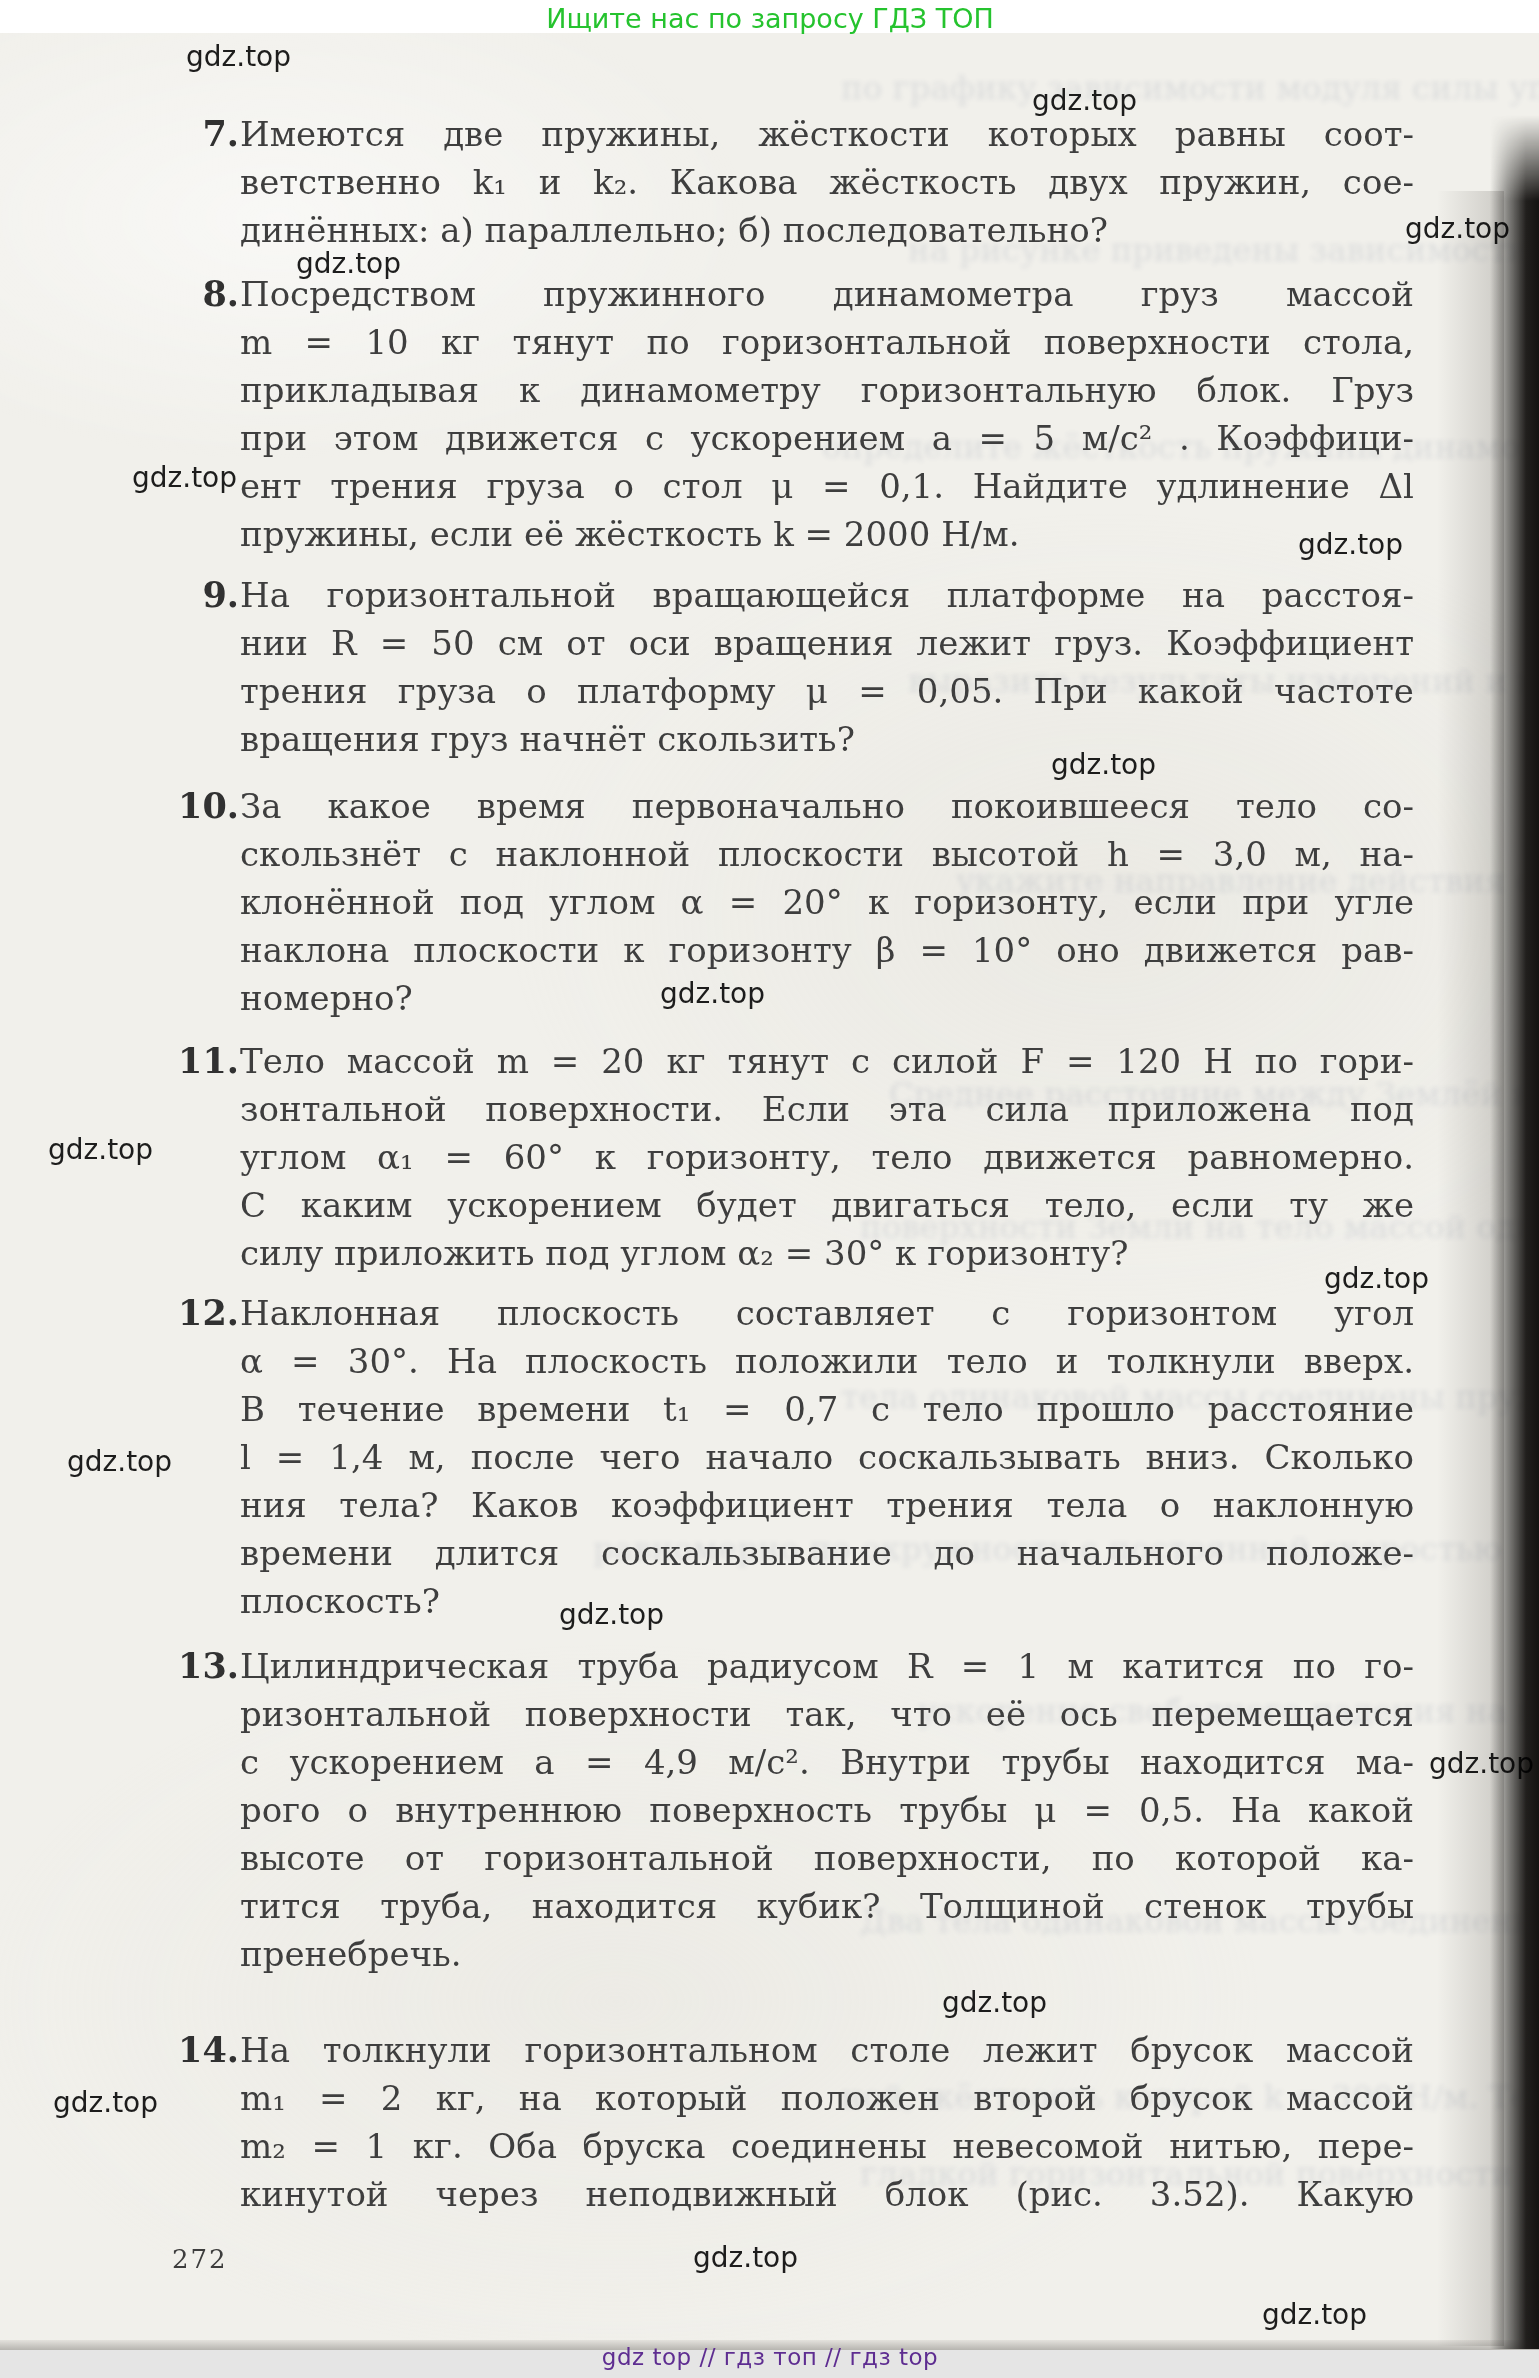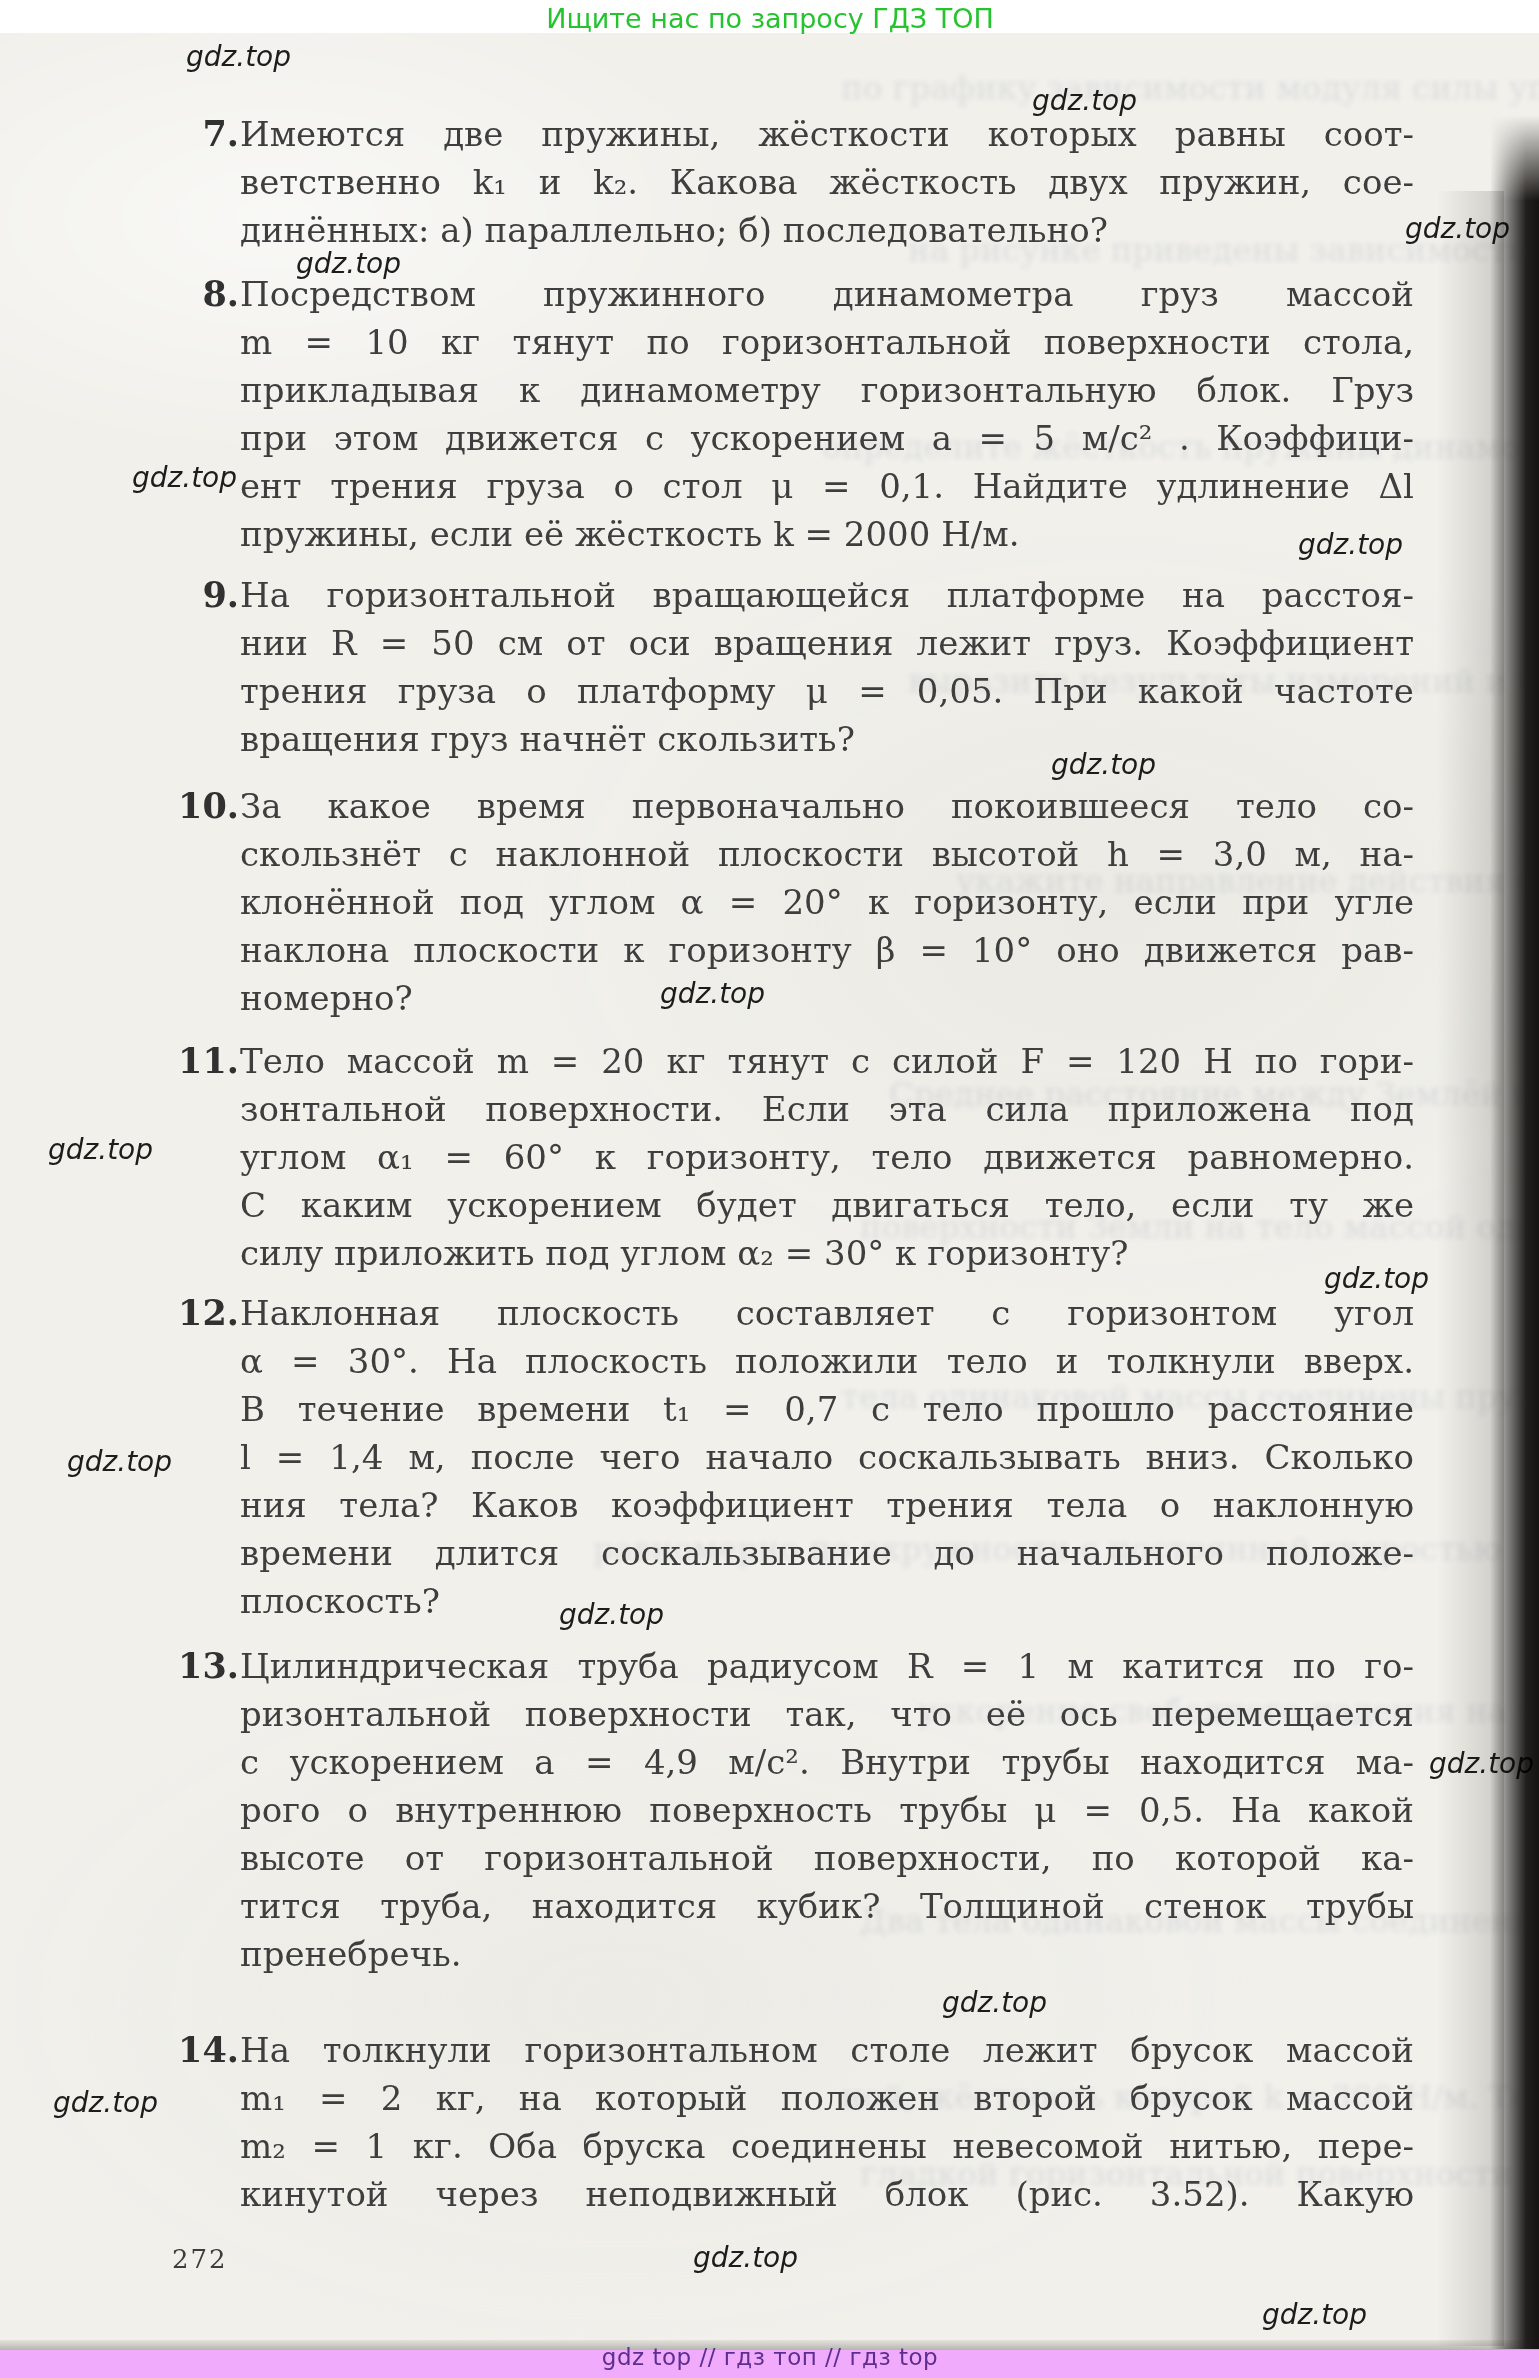--- a/index.html
+++ b/index.html
@@ -1,16 +1,16 @@
 <!DOCTYPE html>
 <html><head>
 <meta charset="utf-8">
 <style>
   html,body{margin:0;padding:0;background:#ffffff;}
-  .screen{position:relative;width:1540px;height:2378px;background:#f0abfc;overflow:hidden;
+  .screen{position:relative;width:1540px;height:2378px;background:#e5e5e5;overflow:hidden;
           font-family:"DejaVu Serif", serif;}
   .top-strip{position:absolute;top:0;left:0;right:0;height:32.5px;background:#ffffff;z-index:6;}
   .promo{position:absolute;top:2.9px;left:0;right:0;text-align:center;
          font-family:"DejaVu Sans", sans-serif;font-size:27px;font-weight:500;}
   .page-scan{position:absolute;top:32.5px;left:0;right:0;bottom:29px;z-index:1;
     background:
       radial-gradient(ellipse 669px 344px at 18% 8%, rgba(255,255,255,.55), rgba(255,255,255,0) 70%),
       radial-gradient(ellipse 860px 574px at 72% 38%, rgba(221,219,211,.30), rgba(221,219,211,0) 70%),
       radial-gradient(ellipse 860px 478px at 40% 85%, rgba(228,226,219,.35), rgba(228,226,219,0) 75%),
       #f1f0eb;}
@@ -28,21 +28,21 @@
   .problems-layer{position:absolute;inset:0;z-index:3;}
   .problem-item{position:absolute;left:0;width:1540px;}
   .problem-number{position:absolute;left:143px;width:96px;text-align:right;
          font-weight:bold;font-size:35px;line-height:48px;color:#313131;}
   .problem-body{position:absolute;left:240px;width:1174px;font-size:34px;line-height:48px;
          color:#3e3e3e;}
   .problem-line{text-align:justify;text-align-last:justify;height:48px;overflow:hidden;}
   .problem-line.no-just{text-align:left;text-align-last:left;}
   .page-number{position:absolute;left:172px;top:2244px;font-size:26px;color:#3d3d3d;z-index:3;
          letter-spacing:1.9px;}
-  .watermark-layer{position:absolute;inset:0;z-index:5;font-style:italic;}
+  .watermark-layer{position:absolute;inset:0;z-index:5;}
   .watermark{position:absolute;font-family:"DejaVu Sans", sans-serif;font-size:28px;
          color:#000;opacity:.88;white-space:nowrap;}
   .footer{position:absolute;left:0;right:0;top:2344px;text-align:center;z-index:6;
          font-family:"DejaVu Sans", sans-serif;font-size:23px;letter-spacing:0.5px;}
 </style>
 </head>
 <body>
 
 <div class="screen">
   <div class="top-strip">

